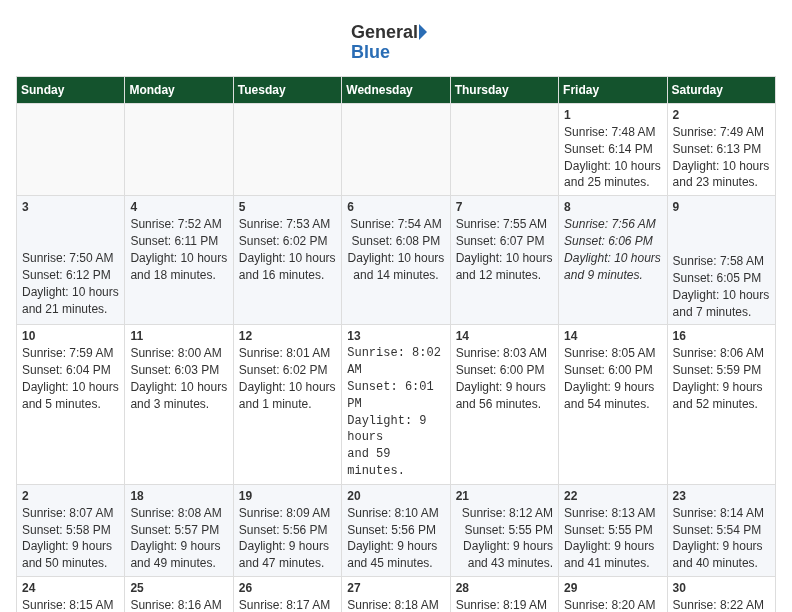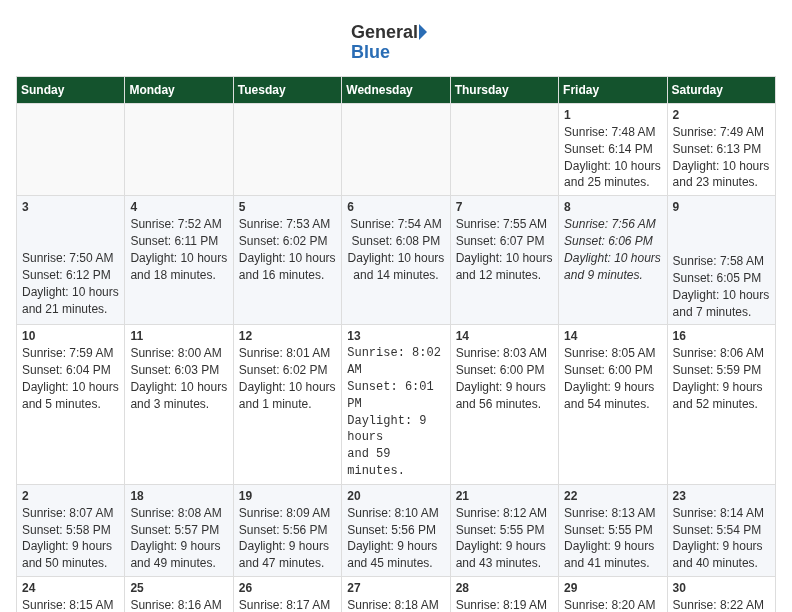--- a/index.html
+++ b/index.html
@@ -252,21 +252,21 @@
         </td>
         <td>
           <span class="day-num">20</span>
           <div class="day-info" style="white-space: pre-line;">Sunrise: 8:10 AM
 Sunset: 5:56 PM
 Daylight: 9 hours
 and 45 minutes.</div>
         </td>
         <td>
           <span class="day-num">21</span>
-          <div class="day-info" style="white-space: pre-line;">Sunrise: 8:12 AM
+          <div class="day-info" style="white-space: pre-line; text-align: right;">Sunrise: 8:12 AM
 Sunset: 5:55 PM
 Daylight: 9 hours
 and 43 minutes.</div>
         </td>
         <td>
           <span class="day-num">22</span>
           <div class="day-info" style="white-space: pre-line;">Sunrise: 8:13 AM
 Sunset: 5:55 PM
 Daylight: 9 hours
 and 41 minutes.</div>

